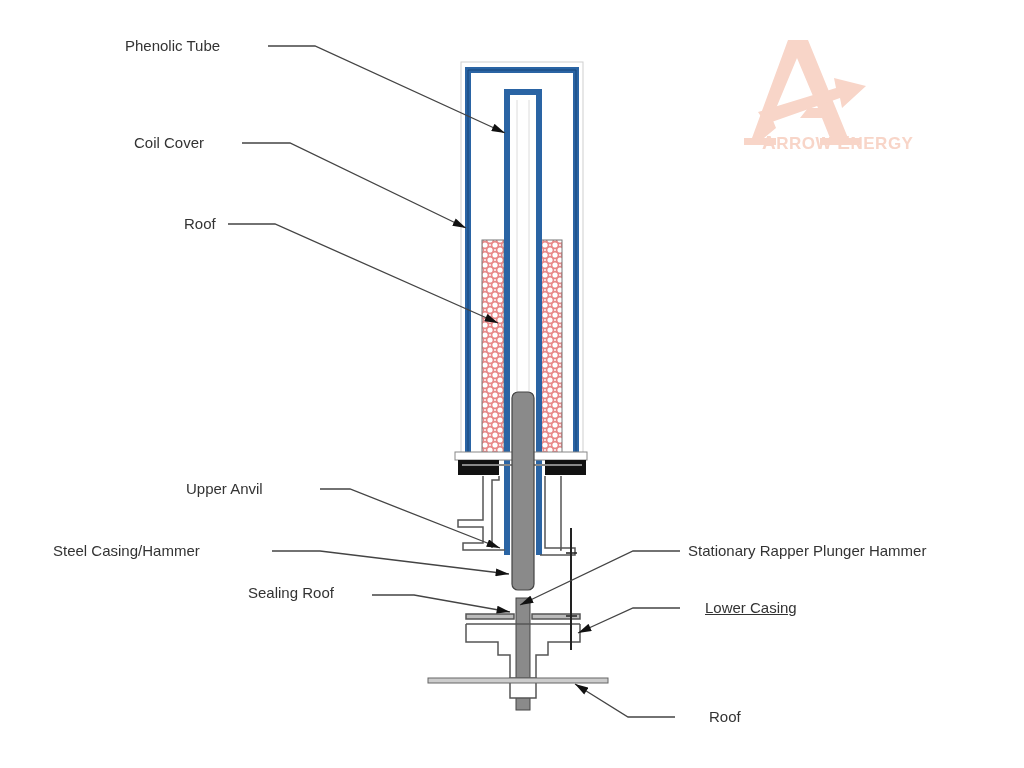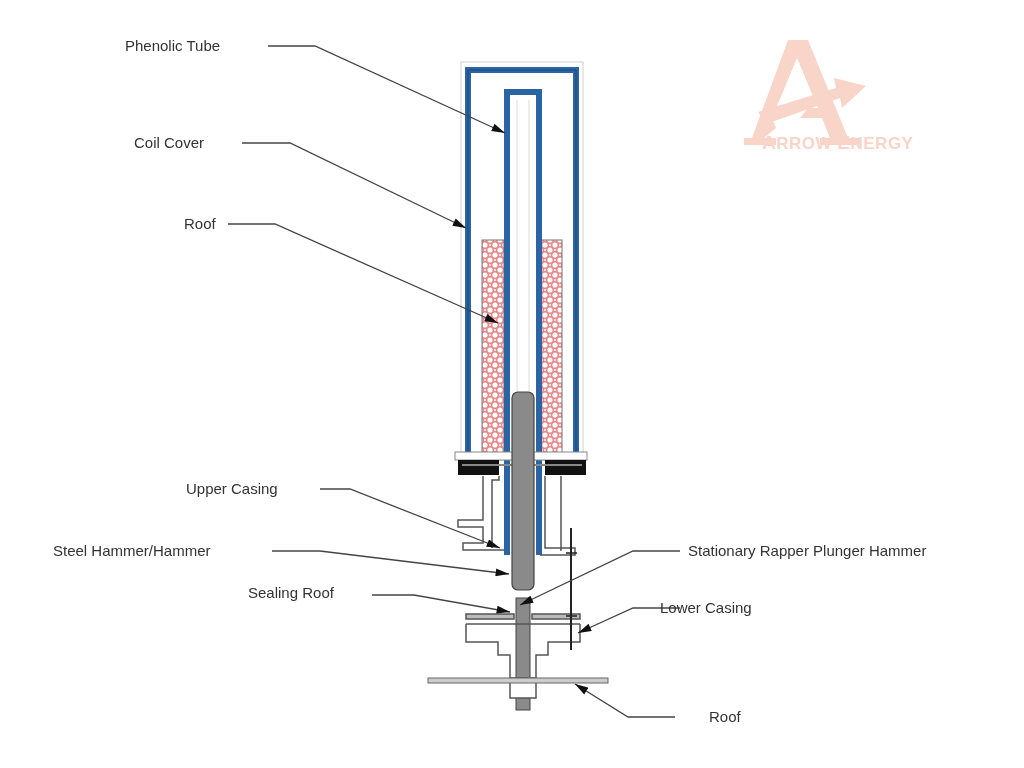--- a/index.html
+++ b/index.html
@@ -96,18 +96,18 @@
 </svg>
 
 <div class="logo-text" style="left:722px; top:132px;margin-left:40px;">
   <span class="big">A</span><span>RROW</span>
   <span class="big">E</span><span>NERGY</span>
 </div>
 
 <div class="label" style="left:125px; top:36px;">Phenolic Tube</div>
 <div class="label" style="left:134px; top:133px;">Coil Cover</div>
 <div class="label" style="left:184px; top:214px;">Roof</div>
-<div class="label" style="left:186px; top:479px;">Upper Casing</div>
-<div class="label" style="left:53px; top:541px;">Steel Hammer/Hammer</div>
+<div class="label" style="left:186px; top:479px;">Upper Anvil</div>
+<div class="label" style="left:53px; top:541px;">Steel Casing/Hammer</div>
 <div class="label" style="left:248px; top:583px;">Sealing Roof</div>
 <div class="label" style="left:688px; top:541px;">Stationary Rapper Plunger Hammer</div>
-<div class="label" style="left:660px; top:598px;">Lower Casing</div>
+<div class="label" style="left:705px; top:598px;text-decoration:underline;">Lower Casing</div>
 <div class="label" style="left:709px; top:707px;">Roof</div>
 
 </body></html>

